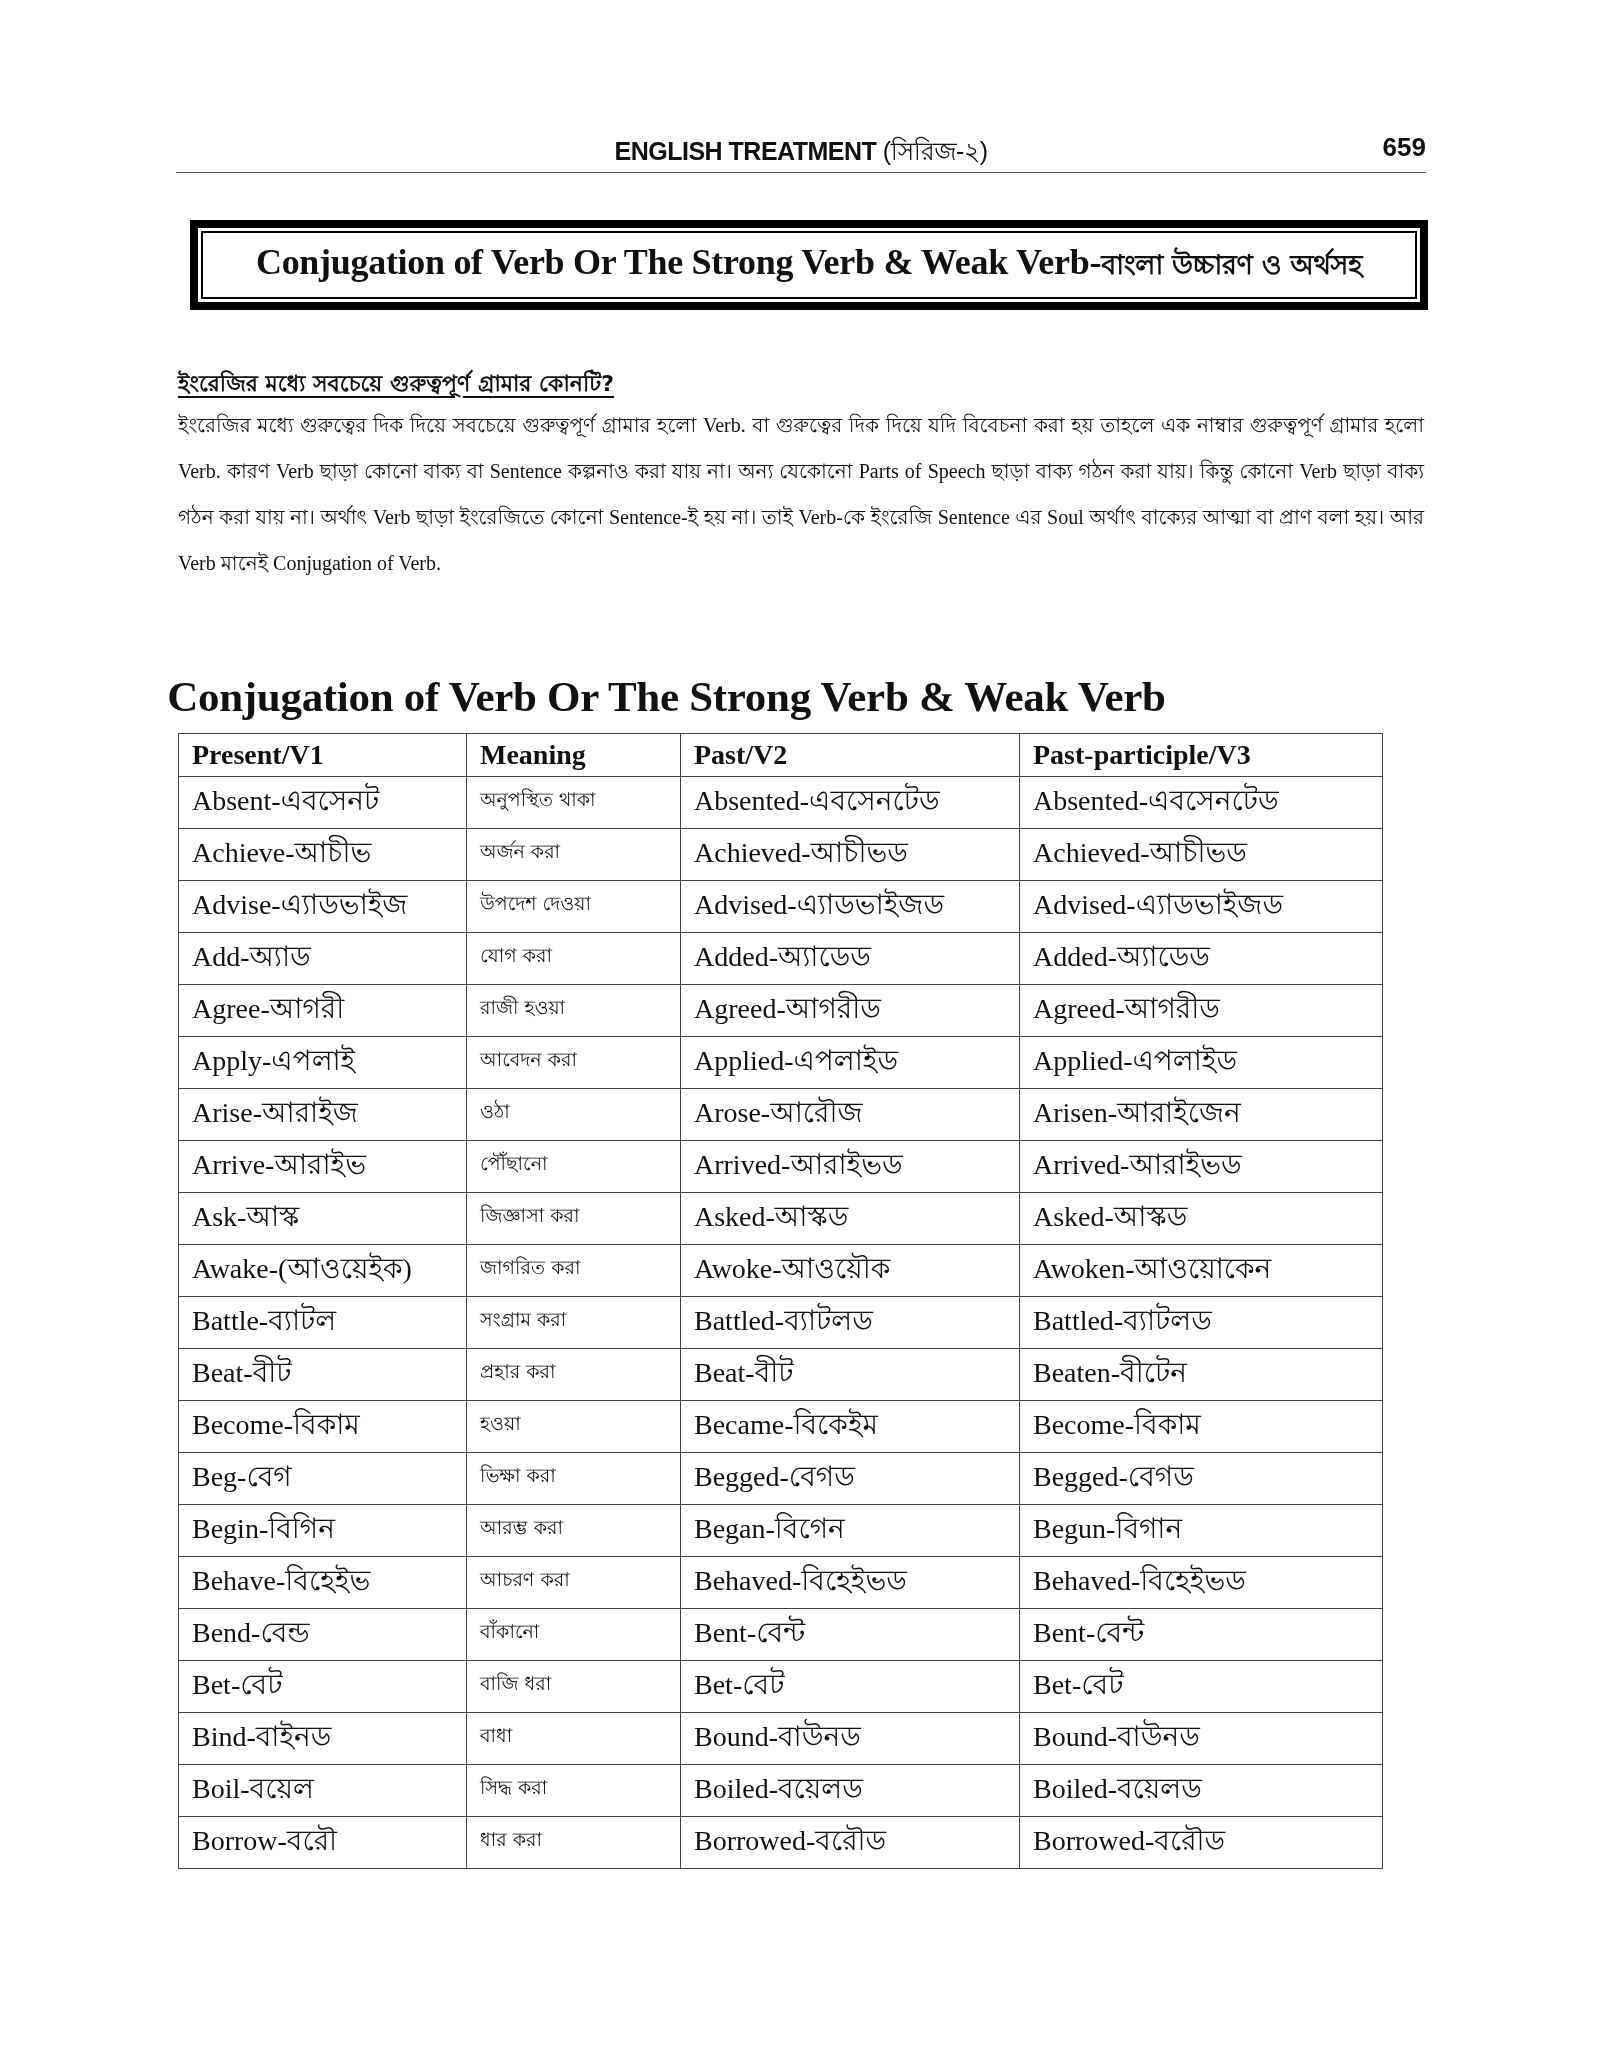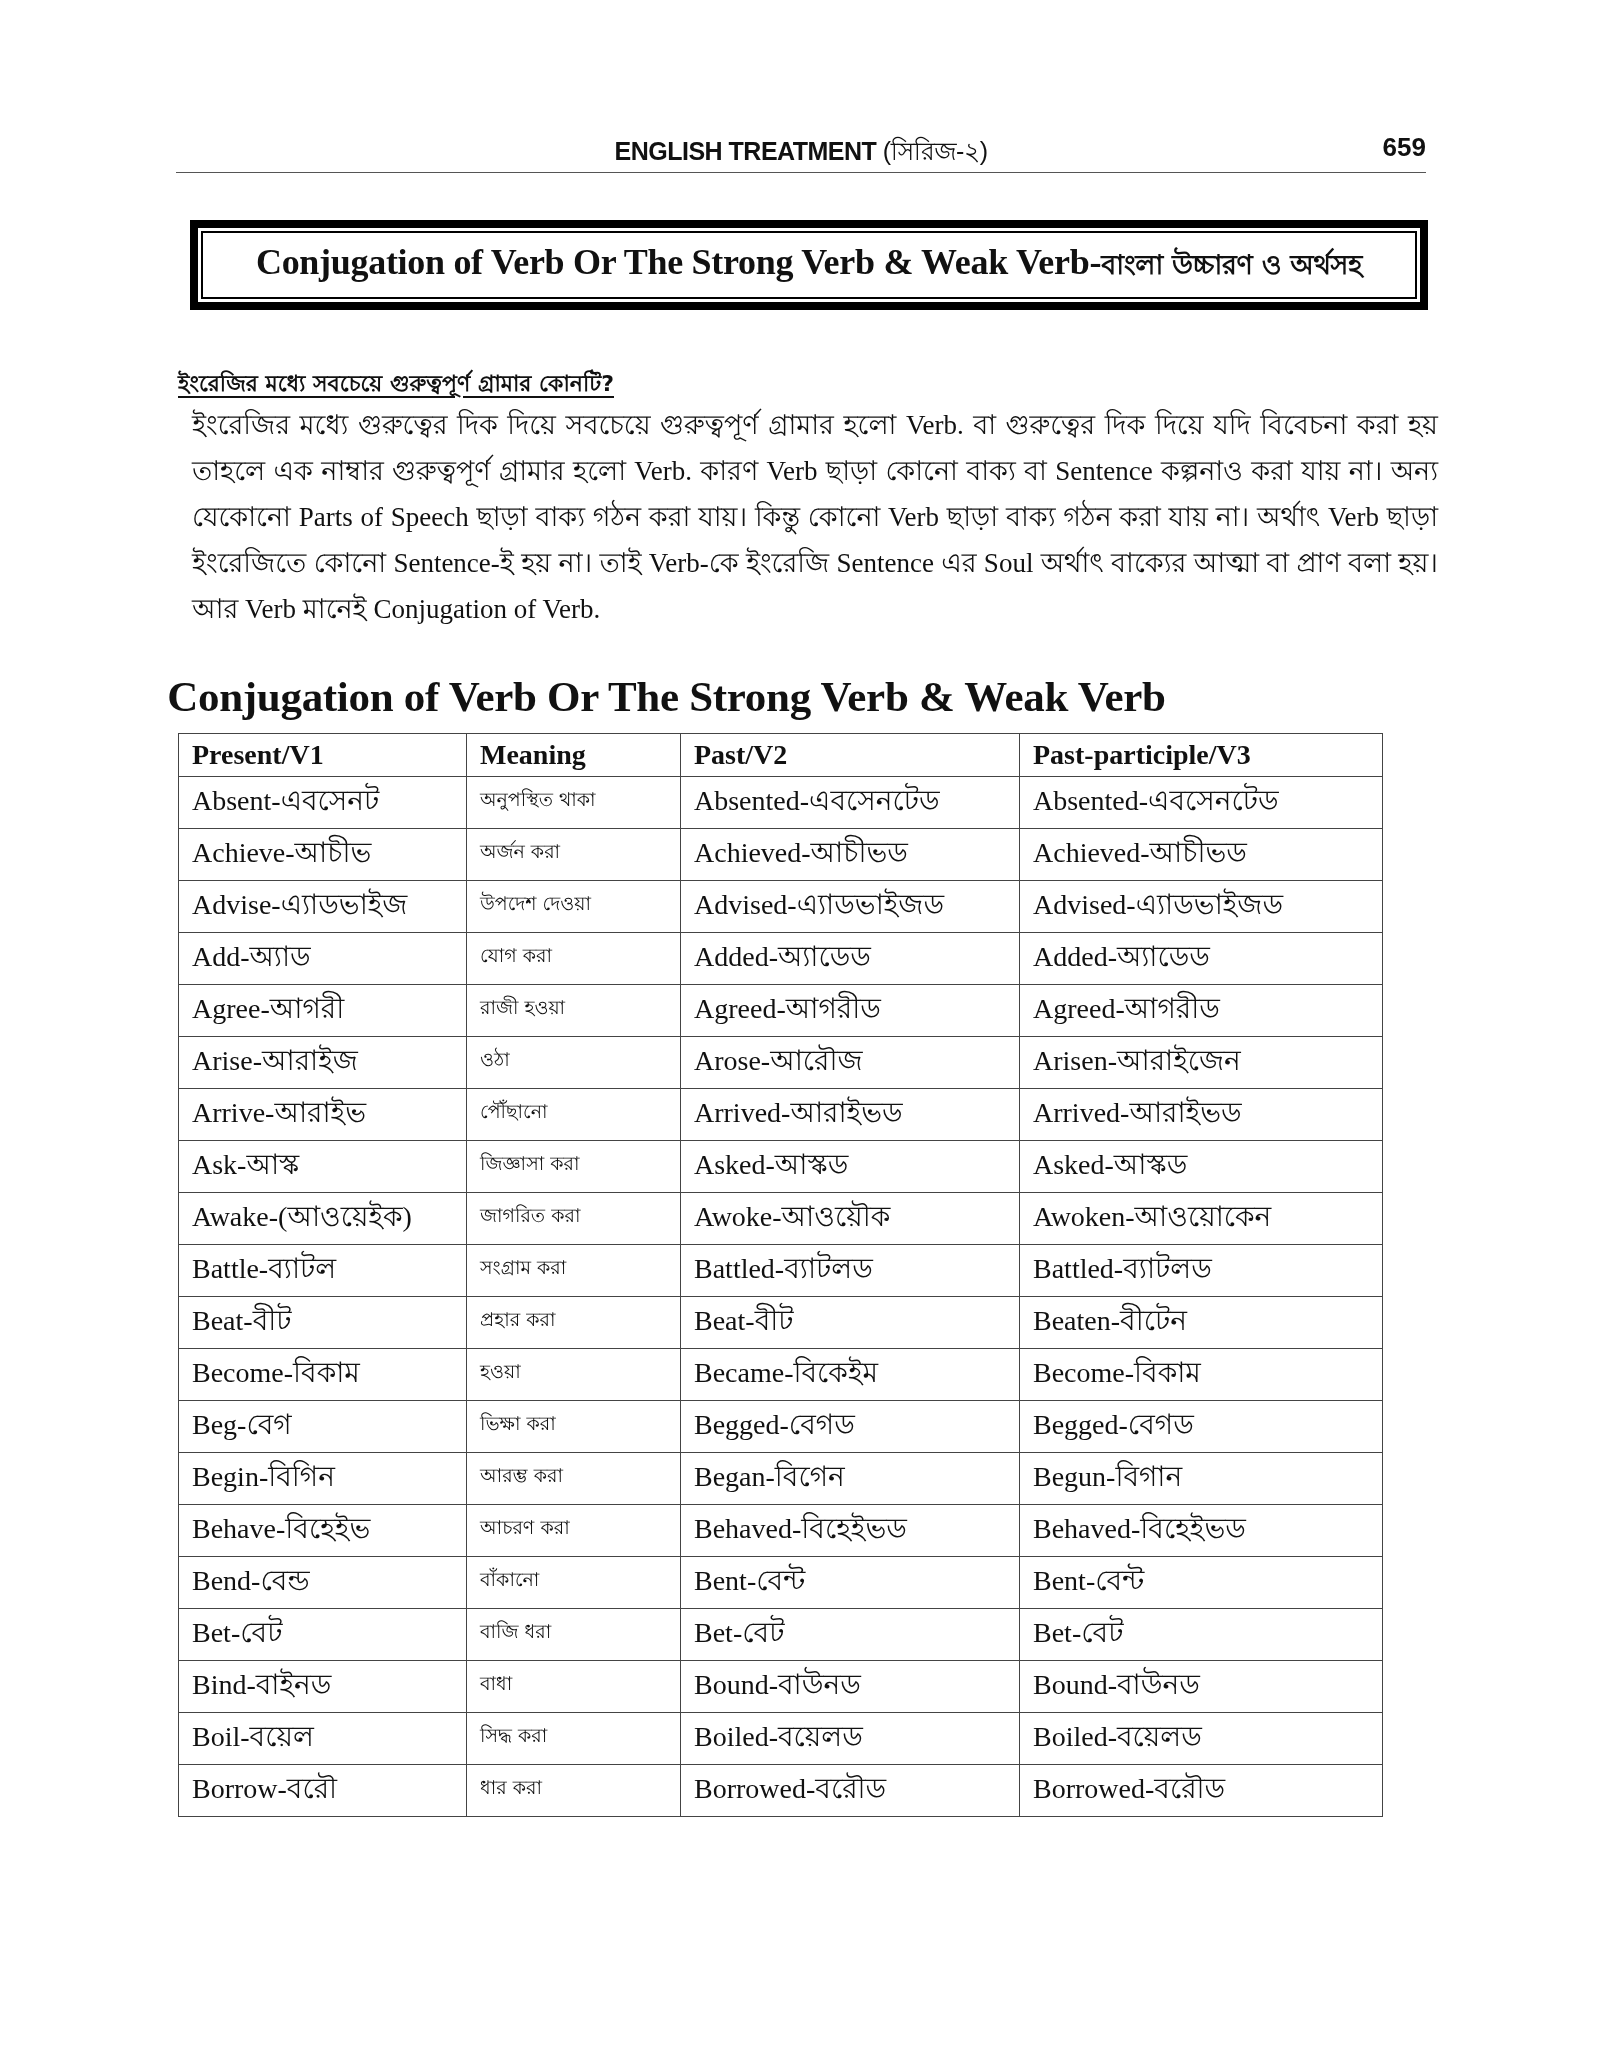--- a/index.html
+++ b/index.html
@@ -10,21 +10,21 @@
   .running-title .bn { font-weight: normal; }
   .page-number { position: absolute; right: 0; top: 4px; font-family: "Liberation Sans", sans-serif; font-weight: bold; font-size: 26px; }
 
   .title-box { position: absolute; left: 190px; top: 220px; width: 1238px; height: 90px; background: #000; box-sizing: border-box; padding: 8px; }
   .title-box-inner { width: 100%; height: 100%; background: #fff; box-sizing: border-box; padding: 3px; }
   .title-box-line { width: 100%; height: 100%; border: 2px solid #000; box-sizing: border-box; display: flex; align-items: center; justify-content: center; }
   .title-text { font-family: "Liberation Serif", serif; font-weight: bold; font-size: 36px; letter-spacing: -0.3px; white-space: nowrap; }
   .title-text .bn { font-family: "DejaVu Sans", sans-serif; font-size: 27px; }
 
   .question { position: absolute; left: 178px; top: 366px; font-family: "DejaVu Sans", sans-serif; font-weight: bold; font-size: 22px; text-decoration: underline; text-underline-offset: 5px; }
-  .intro { position: absolute; left: 192px; top: 402px; width: 1246px; font-family: "Liberation Serif", serif; font-size: 27px; line-height: 46px; text-align: justify; }
+  .intro { position: absolute; left: 178px; top: 402px; width: 1246px; font-family: "Liberation Serif", serif; font-size: 20px; line-height: 46px; text-align: justify; }
 
   .table-title { position: absolute; left: 0; width: 1333px; top: 672px; text-align: center; font-family: "Liberation Serif", serif; font-weight: bold; font-size: 43px; text-decoration-thickness: 4px; text-underline-offset: 6px; letter-spacing: -0.3px; }
 
   table.verbs { position: absolute; left: 178px; top: 733px; width: 1204px; border-collapse: collapse; table-layout: fixed; }
   table.verbs th, table.verbs td { border: 1.5px solid #444; padding: 0 0 0 13px; text-align: left; vertical-align: middle; white-space: nowrap; overflow: hidden; }
   table.verbs th { font-weight: bold; font-size: 28px; height: 42px; }
   table.verbs td { font-size: 28px; height: 43px; }
   table.verbs td.meaning { font-family: "DejaVu Sans", sans-serif; font-size: 19px; vertical-align: top; padding-top: 8px; }
   col.c1 { width: 288px; } col.c2 { width: 214px; } col.c3 { width: 339px; } col.c4 { width: 363px; }
 </style>
@@ -94,20 +94,26 @@
         <td>Added-অ্যাডেড</td>
         <td>Added-অ্যাডেড</td>
       </tr>
       <tr>
         <td>Agree-আগরী</td>
         <td class="meaning">রাজী হওয়া</td>
         <td>Agreed-আগরীড</td>
         <td>Agreed-আগরীড</td>
       </tr>
       <tr>
+        <td>Apply-এপলাই</td>
+        <td class="meaning">আবেদন করা</td>
+        <td>Applied-এপলাইড</td>
+        <td>Applied-এপলাইড</td>
+      </tr>
+      <tr>
         <td>Arise-আরাইজ</td>
         <td class="meaning">ওঠা</td>
         <td>Arose-আরৌজ</td>
         <td>Arisen-আরাইজেন</td>
       </tr>
       <tr>
         <td>Arrive-আরাইভ</td>
         <td class="meaning">পৌঁছানো</td>
         <td>Arrived-আরাইভড</td>
         <td>Arrived-আরাইভড</td>

